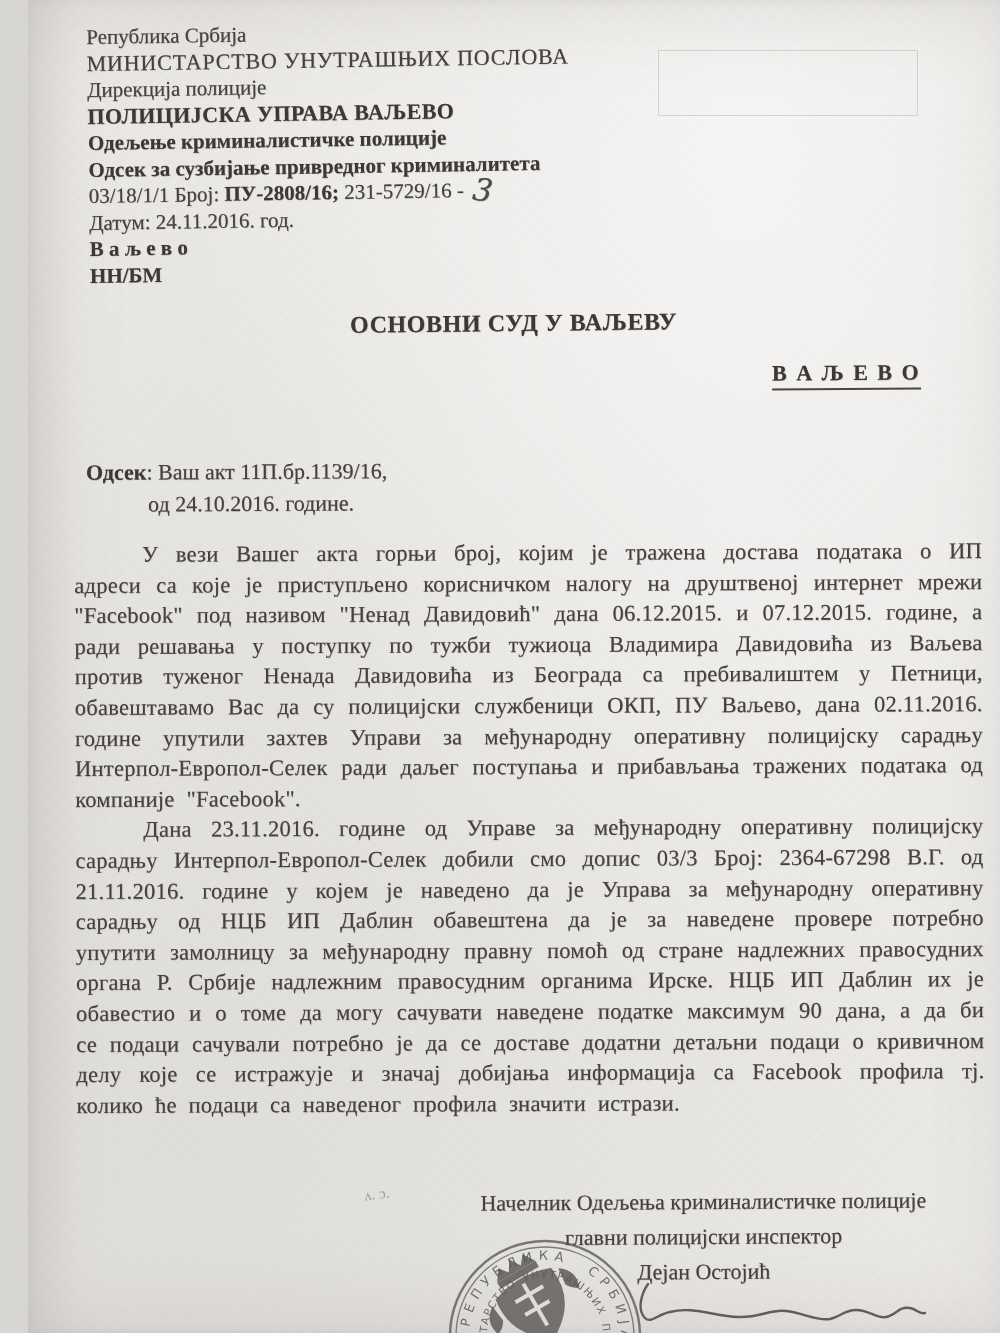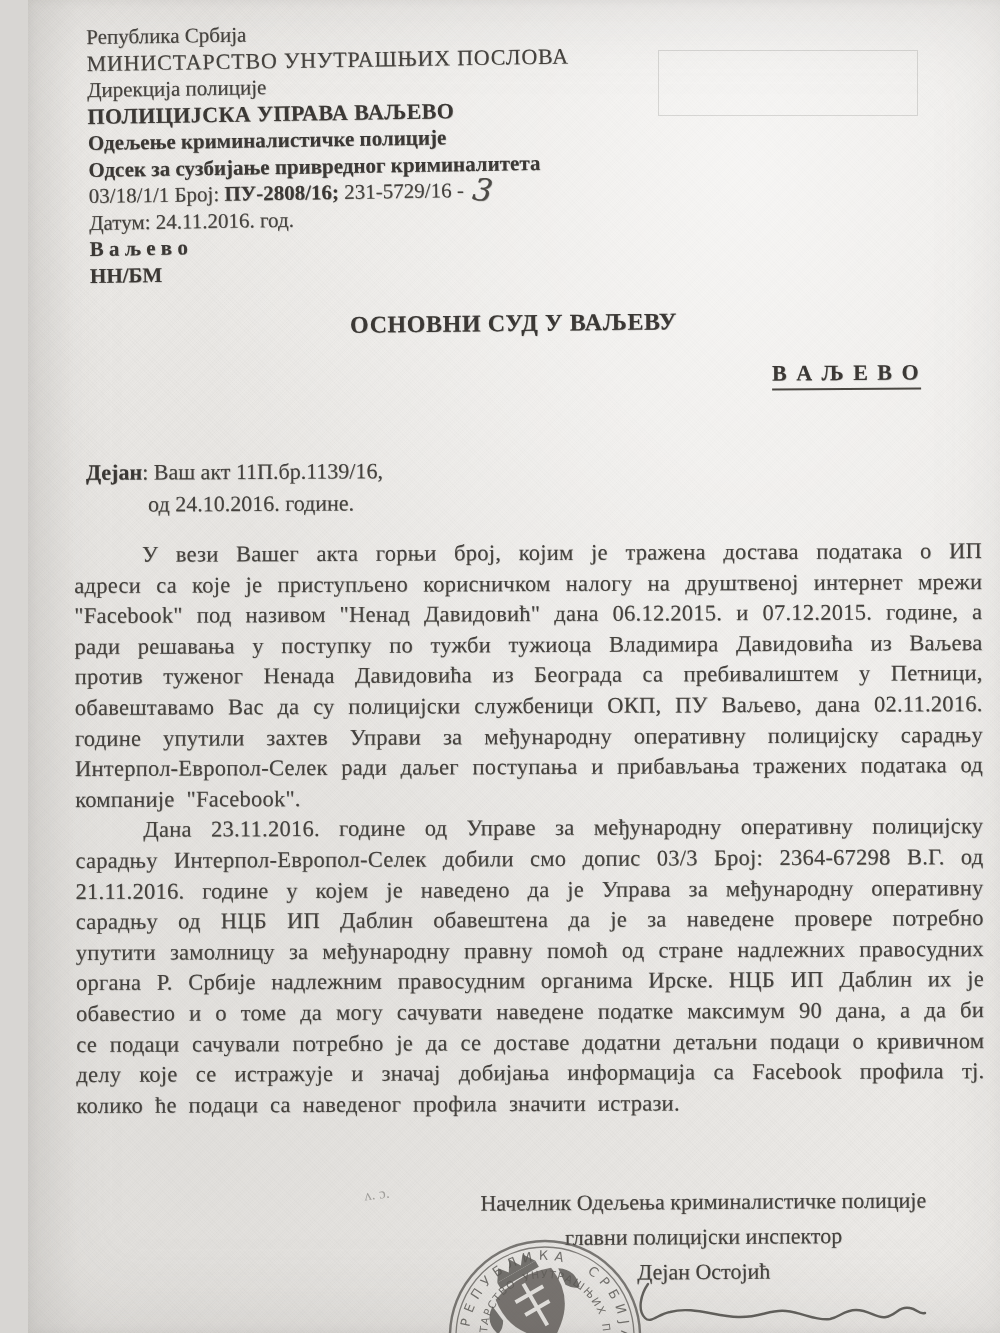--- a/index.html
+++ b/index.html
@@ -76,21 +76,21 @@
     <div>Датум: 24.11.2016. год.</div>
     <div class="b">В а љ е в о</div>
     <div class="b">НН/БМ</div>
   </div>
 
   <div class="abs court-title inky">ОСНОВНИ СУД У ВАЉЕВУ</div>
   <div class="abs court-city inky">В А Љ Е В О</div>
 
   <div class="abs ref-block inky">
     <div>
-      <span class="b">Дејан</span><span>: Ваш акт 11П.бр.1139/16,</span>
+      <span class="b">Одсек</span><span>: Ваш акт 11П.бр.1139/16,</span>
     </div>
     <div class="ref-line2">од 24.10.2016. године.</div>
   </div>
 
   <div class="abs body-text inky">
     <p>У вези Вашег акта горњи број, којим је тражена достава података о ИП адреси са које је приступљено корисничком налогу на друштвеној интернет мрежи "Facebook" под називом "Ненад Давидовић" дана 06.12.2015. и 07.12.2015. године, а ради решавања у поступку по тужби тужиоца Владимира Давидовића из Ваљева против туженог Ненада Давидовића из Београда са пребивалиштем у Петници, обавештавамо Вас да су полицијски службеници ОКП, ПУ Ваљево, дана 02.11.2016. године упутили захтев Управи за међународну оперативну полицијску сарадњу Интерпол-Европол-Селек ради даљег поступања и прибављања тражених података од компаније "Facebook".</p>
     <p>Дана 23.11.2016. године од Управе за међународну оперативну полицијску сарадњу Интерпол-Европол-Селек добили смо допис 03/3 Број: 2364-67298 В.Г. од 21.11.2016. године у којем је наведено да је Управа за међународну оперативну сарадњу од НЦБ ИП Даблин обавештена да је за наведене провере потребно упутити замолницу за међународну правну помоћ од стране надлежних правосудних органа Р. Србије надлежним правосудним органима Ирске. НЦБ ИП Даблин их је обавестио и о томе да могу сачувати наведене податке максимум 90 дана, а да би се подаци сачували потребно је да се доставе додатни детаљни подаци о кривичном делу које се истражује и значај добијања информација са  Facebook профила тј. колико ће подаци са наведеног профила значити истрази.</p>
   </div>
 
   <div class="abs margin-note">ʌ. ɔ.</div>

